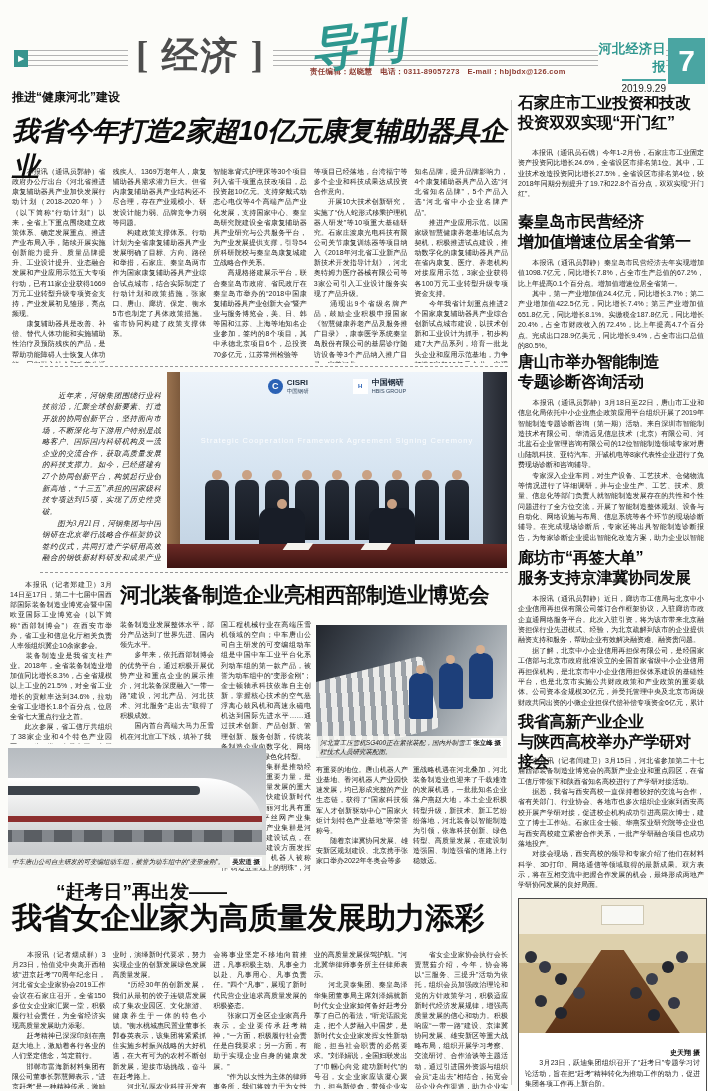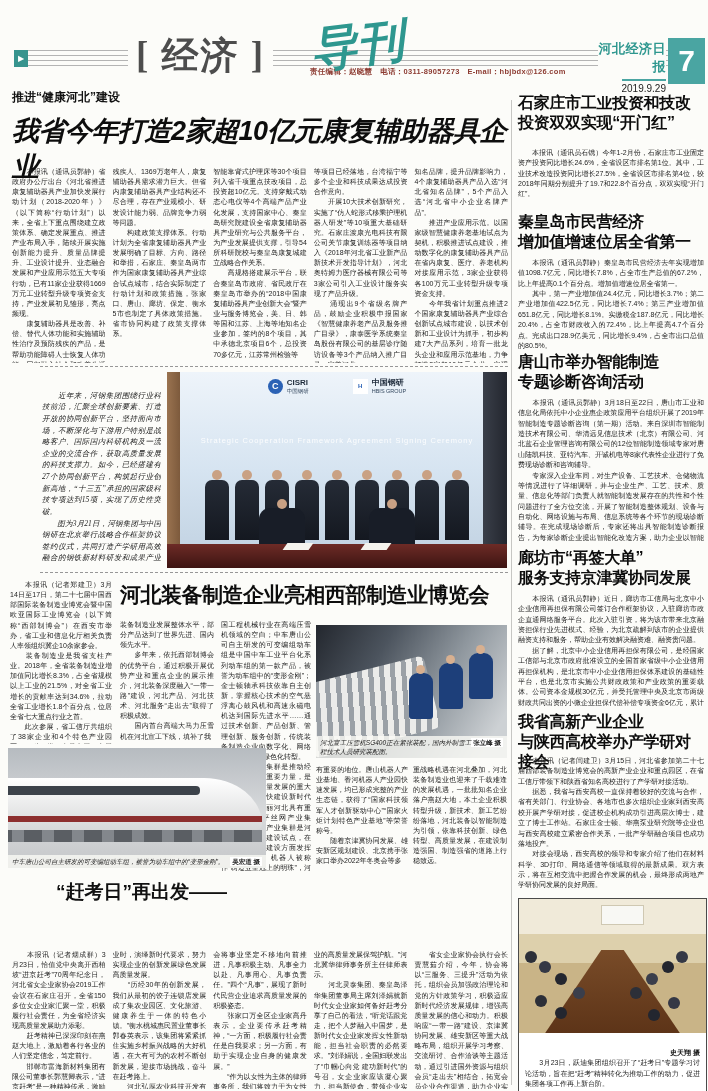--- a/index.html
+++ b/index.html
@@ -210,20 +210,21 @@
       <div class="train-windows"></div>
       <div class="train-stripe"></div>
     </div>
     <div class="photo-cap">
       <span class="credit">吴宏道 摄</span>
       <span>中车唐山公司自主研发的可变编组动车组，被誉为动车组中的“变形金刚”。</span>
     </div>
   </div>
 
   <div class="kicker" style="left:12px;top:879px;font-size:19px;margin-left:44px;">“赶考日”再出发——</div>
+  <div class="headline h-women" style="left:12px;top:898px;width:496px;">我省女企业家为高质量发展助力添彩</div>
   <div class="bodycols" style="left:12px;top:950px;width:496px;height:139px;">
     <div class="col">　　本报讯（记者烟成群）3月23日，恰值党中央离开西柏坡“进京赶考”70周年纪念日，河北省女企业家协会2019工作会议在石家庄召开，全省150多位女企业家汇聚一堂，积极履行社会责任，为全省经济实现高质量发展助力添彩。
 　　赶考精神已深深印刻在燕赵大地上，激励着各行各业的人们坚定信念，笃定前行。
 　　邯郸市富海新材料集团有限公司董事长郭慧卿表示，“进京赶考”是一种精神传承，激励着企业家在经营、管理企</div>
     <div class="col">业时，演绎新时代要求，努力实现企业的创新发展绿色发展高质量发展。
 　　“历经30年的创新发展，我们从最初的饺子连锁店发展成了集农业园区、文化旅游、健康养生于一体的特色小镇。”衡水桃城惠民置业董事长郭春英表示，该集团将紧紧抓住实施乡村振兴战略的大好机遇，在大有可为的农村不断创新发展，迎接市场挑战，奋斗在赶考路上。
 　　河北弘厚农业科技开发有限公司总经理刘娜对传承赶考精神也颇有感触，“今后，我们</div>
     <div class="col">会将事业坚定不移地向前推进，凡事积极主动、凡事全力以赴、凡事用心、凡事负责任。”四个“凡事”，展现了新时代民营企业追求高质量发展的积极姿态。
 　　张家口万全区企业家高丹表示，企业要传承赶考精神，“一方面，积极履行社会责任是自我要求；另一方面，有助于实现企业自身的健康发展。”
 　　“作为以女性为主体的律师事务所，我们将致力于为女性团体以及妇女企业家提供优质的法律服务，为其企</div>

